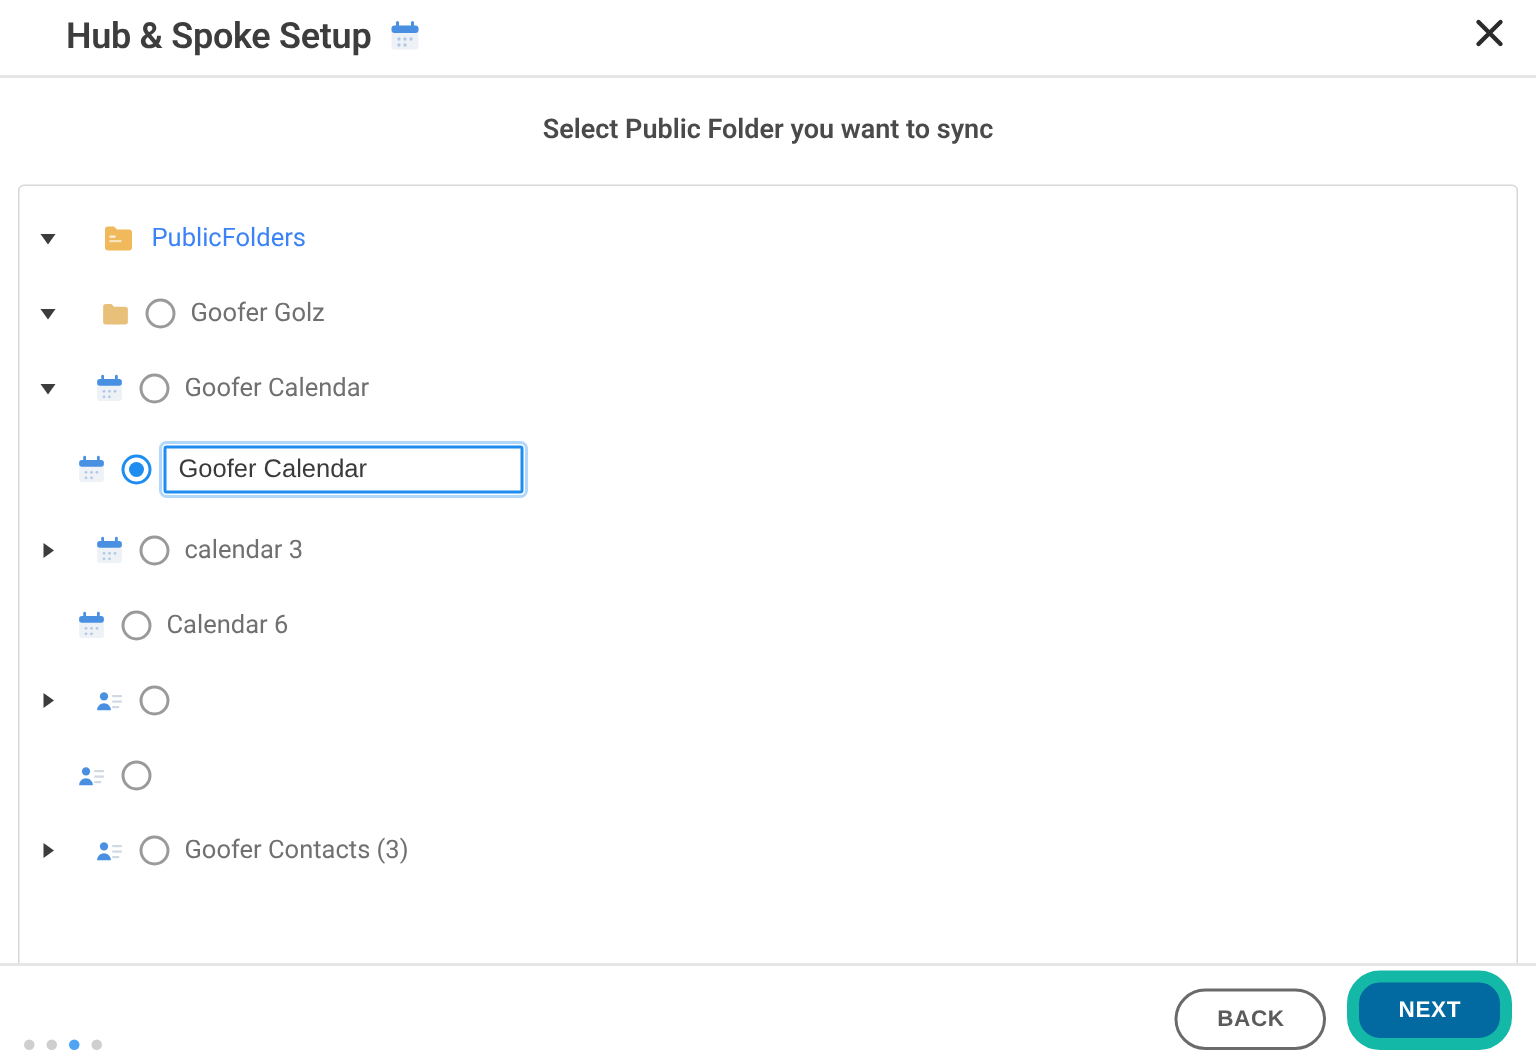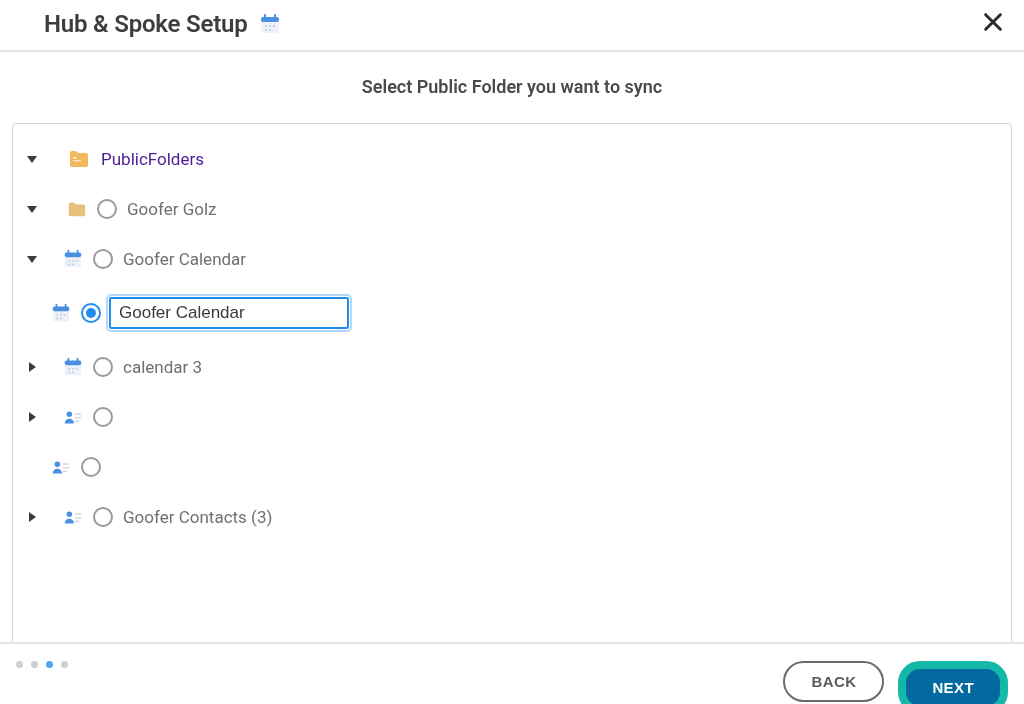--- a/index.html
+++ b/index.html
@@ -89,40 +89,40 @@
   .radio.selected { border-color: #1f8df0; }
   .radio.selected::after {
     content: "";
     width: 10px; height: 10px;
     border-radius: 50%;
     background: #1f8df0;
   }
   .node-label {
     padding: 2px 2px;
   }
-  .root-label { color: #4c1d95; font-weight: 400; }
+  .root-label { color: #3b82f6; font-weight: 400; }
   .edit-input {
     font-size: 17px;
     padding: 4px 8px;
     border: 2px solid #1f8df0;
     outline: 2px solid rgba(31,141,240,0.35);
     outline-offset: 1px;
     border-radius: 2px;
     color: #3a3a3a;
     width: 240px;
   }
   .row-gap { margin-top: 16px; }
   .footer {
     position: absolute;
     left: 0; right: 0; bottom: 0;
     height: 62px;
     border-top: 2px solid #e6e6e6;
     display: flex;
-    align-items: flex-start;
-    padding: 17px 16px;
+    align-items: flex-end;
+    padding: 4px 16px;
     background: #fff;
   }
   .step-dots {
     display: flex;
     gap: 8px;
     align-items: center;
   }
   .step-dots .dot {
     width: 7px; height: 7px; border-radius: 50%;
     background: #cfcfcf;
@@ -278,20 +278,40 @@
                             <circle cx="16" cy="14" r="1" fill="#b0c8e6"></circle>
                           <circle cx="8" cy="18" r="1" fill="#b0c8e6"></circle>
                             <circle cx="12" cy="18" r="1" fill="#b0c8e6"></circle>
                         </svg>
                       </span>
                       <span class="radio"></span>
                       <span class="node-label">calendar 3</span>
                     </div>
                   </li>
 
+                  <li class="row-gap">
+                    <div class="tree-row">
+                      <span class="toggle-placeholder"></span>
+                      <span class="icon">
+                        <svg width="22" height="22" viewBox="0 0 24 24">
+                          <rect x="3" y="5" width="18" height="16" rx="2" fill="#eef2f6"></rect>
+                          <rect x="3" y="5" width="18" height="5" rx="2" fill="#4a90e2"></rect>
+                          <rect x="6" y="2" width="2" height="5" rx="1" fill="#4a90e2"></rect>
+                          <rect x="16" y="2" width="2" height="5" rx="1" fill="#4a90e2"></rect>
+                          <circle cx="8" cy="14" r="1" fill="#b0c8e6"></circle>
+                            <circle cx="12" cy="14" r="1" fill="#b0c8e6"></circle>
+                            <circle cx="16" cy="14" r="1" fill="#b0c8e6"></circle>
+                          <circle cx="8" cy="18" r="1" fill="#b0c8e6"></circle>
+                            <circle cx="12" cy="18" r="1" fill="#b0c8e6"></circle>
+                        </svg>
+                      </span>
+                      <span class="radio"></span>
+                      <span class="node-label">Calendar 6</span>
+                    </div>
+                  </li>
                 </ul>
               </li>
 
               <li class="row-gap">
                 <div class="tree-row">
                   <span class="toggle">
                       <span class="arrow-right"></span>
                     </span>
                   <span style="width:4px;"></span>
                   <span class="icon">

